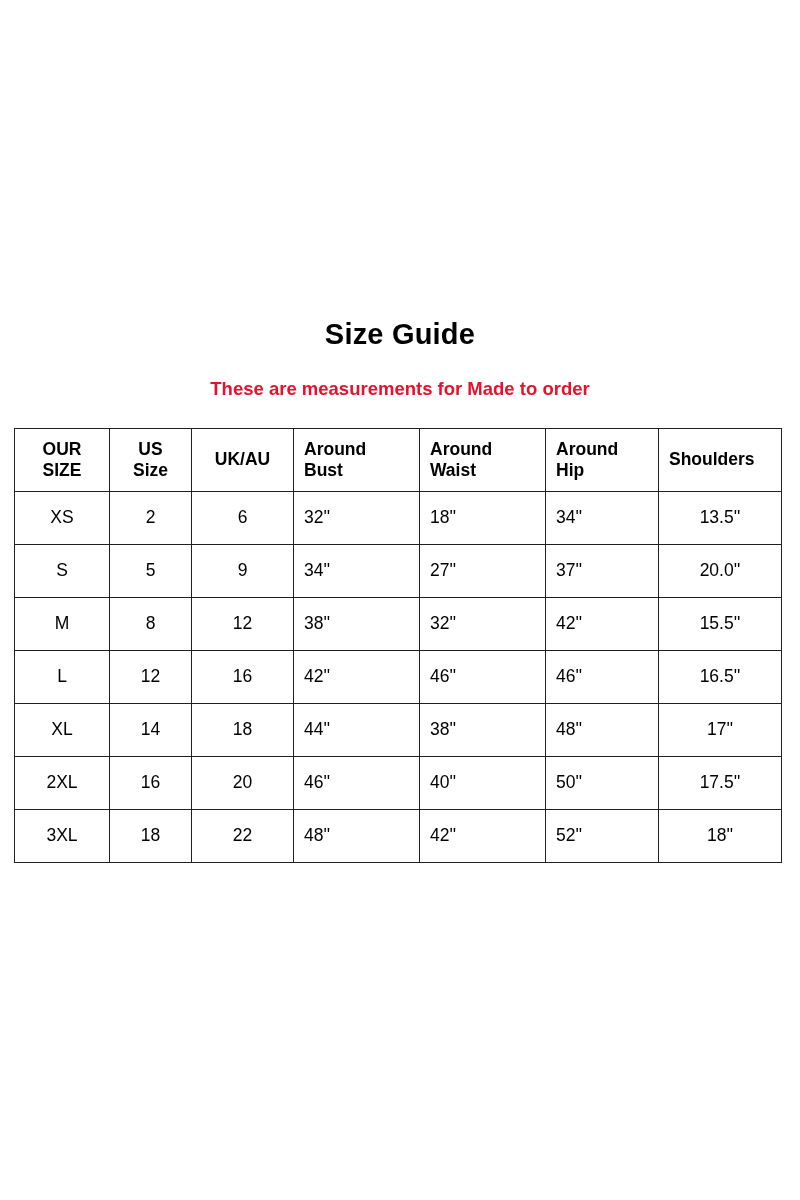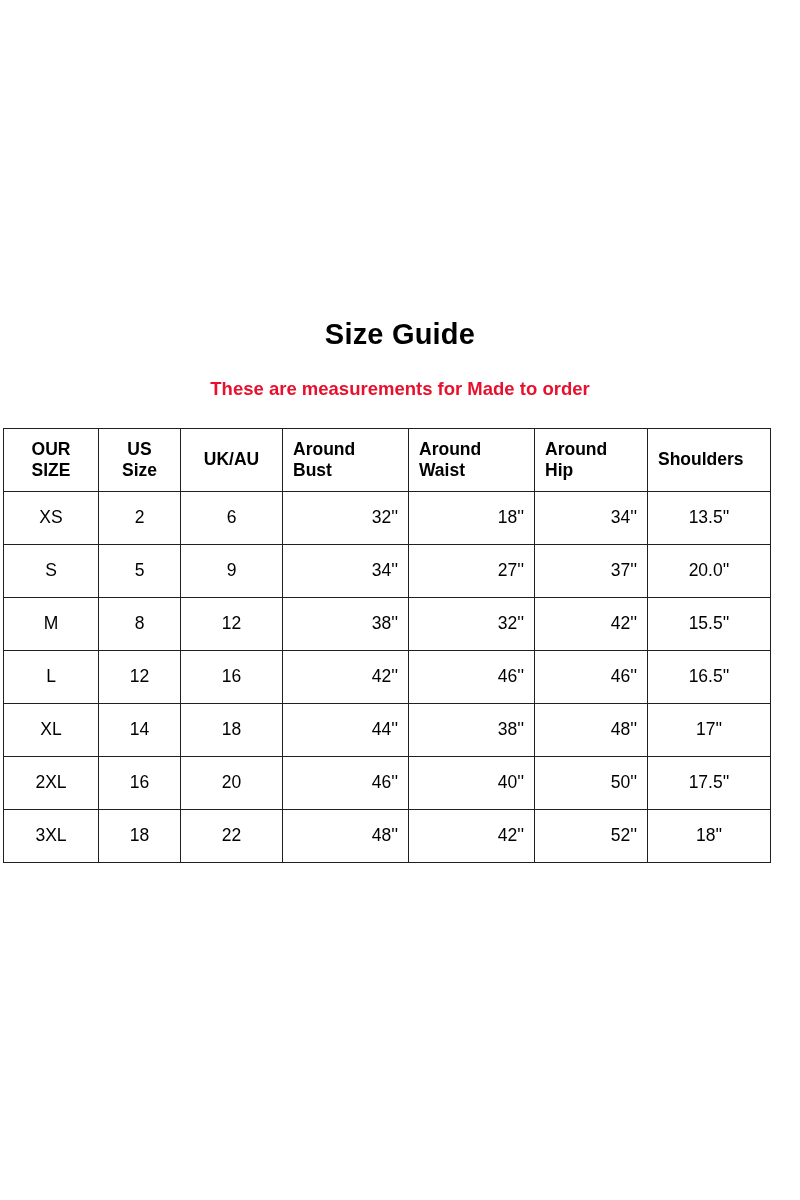--- a/index.html
+++ b/index.html
@@ -42,21 +42,21 @@
     top: 378px;
     width: 800px;
     text-align: center;
     font-size: 18.5px;
     font-weight: bold;
     color: #e8112d;
   }
 
   .table-wrap {
     position: absolute;
-    left: 3px;
+    left: 14px;
     top: 428px;
     width: 767px;
   }
 
   table.size-table {
     border-collapse: collapse;
     width: 767px;
     table-layout: fixed;
   }
 
@@ -95,21 +95,21 @@
   td.size-cell {
     text-align: center;
     font-weight: normal;
     margin-left: 32px;
   }
   td.num-cell {
     text-align: center;
     font-weight: normal;
   }
   td.meas-cell {
-    text-align: right;
+    text-align: left;
     font-weight: normal;
     padding-left: 22px;
   }
 
   .hdr-two-line {
     display: block;
   }
 </style>
 </head>
 <body>

